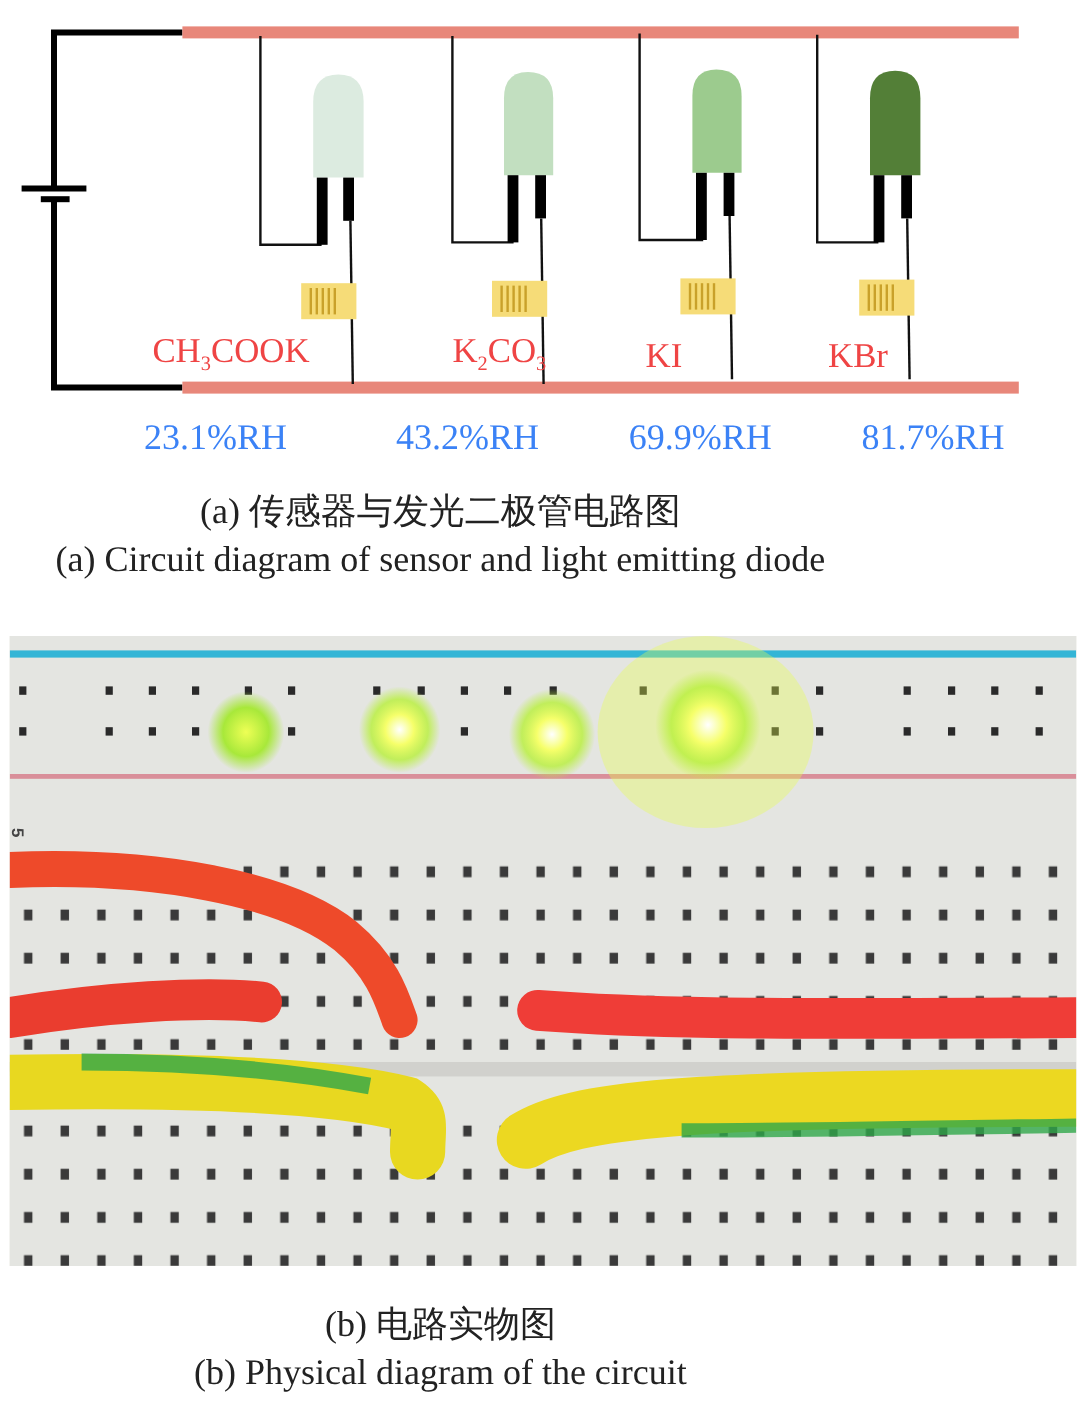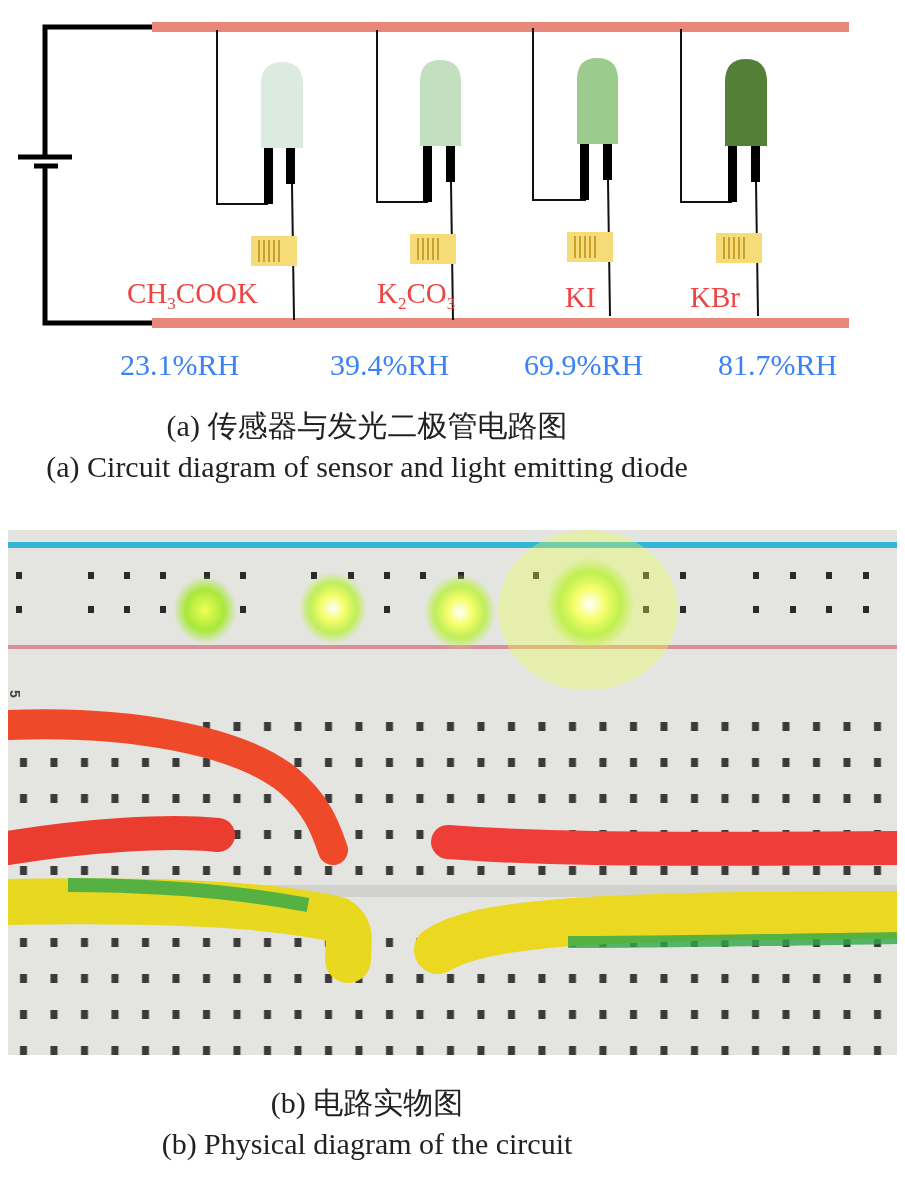--- a/index.html
+++ b/index.html
@@ -87,25 +87,25 @@
         <line x1="729" y1="237" x2="729" y2="259"></line>
         <line x1="734" y1="237" x2="734" y2="259"></line>
         <line x1="739" y1="237" x2="739" y2="259"></line>
         <line x1="744" y1="237" x2="744" y2="259"></line>
       </g>
   </g>
 </svg>
 
 <div class="label" style="left:127px; top:277px;"><span>CH</span><sub>3</sub><span>COOK</span></div>
 <div class="label" style="left:346px; top:277px;margin-left:31px;"><span>K</span><sub>2</sub><span>CO</span><sub>3</sub></div>
-<div class="label" style="left:565px; top:281px;">KI</div>
+<div class="label" style="left:538px; top:281px;">KI</div>
 <div class="label" style="left:690px; top:281px;">KBr</div>
 
 <div class="rh" style="left:120px;">23.1%RH</div>
-<div class="rh" style="left:330px;">39.4%RH</div>
+<div class="rh" style="left:330px;">43.2%RH</div>
 <div class="rh" style="left:524px;text-align:right;">69.9%RH</div>
 <div class="rh" style="left:718px;">81.7%RH</div>
 
 <div class="cap" style="top:406px;">(a) 传感器与发光二极管电路图</div>
 <div class="cap" style="top:450px;">(a) Circuit diagram of sensor and light emitting diode</div>
 
 <div class="abs photo">
   <svg width="889" height="525" viewBox="0 0 889 525">
     <defs>
       <pattern id="holes" x="0" y="0" width="30.5" height="36" patternUnits="userSpaceOnUse">

